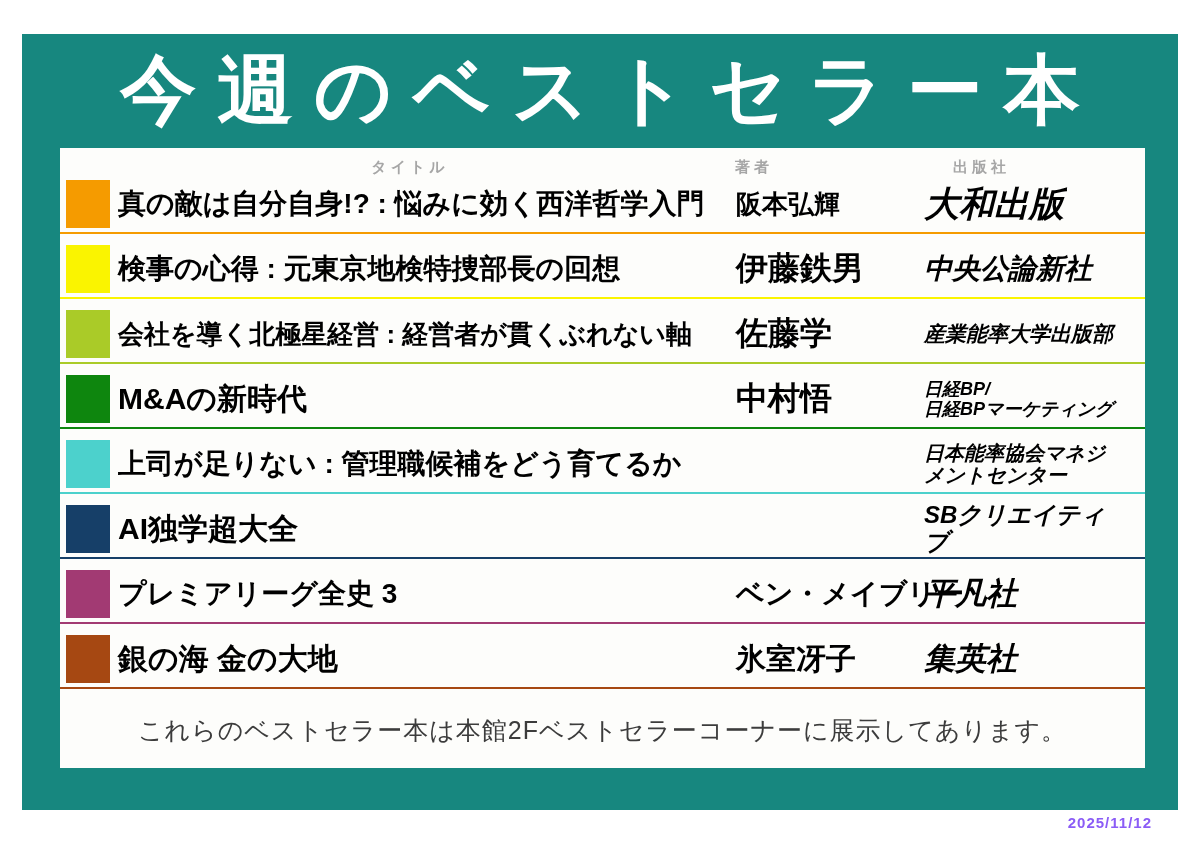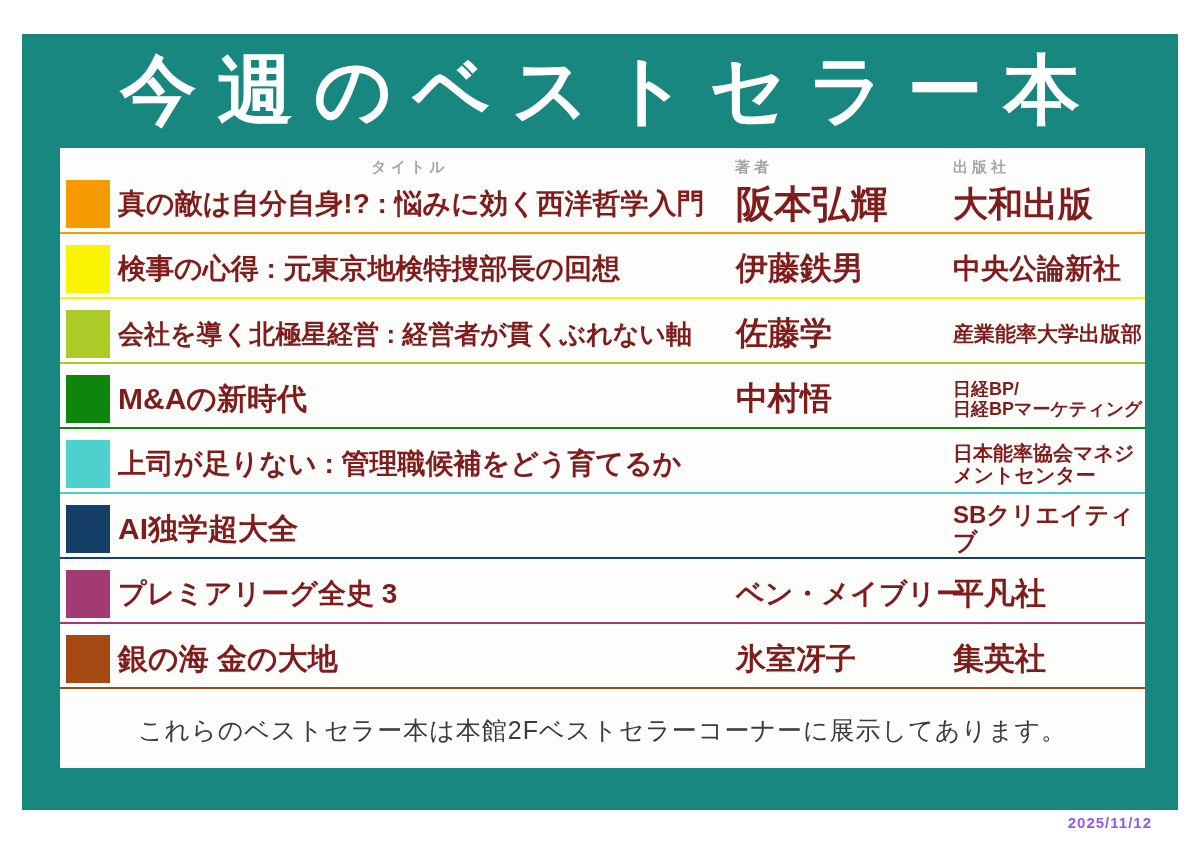--- a/index.html
+++ b/index.html
@@ -48,28 +48,28 @@
   .r0 { top: 0; }   .r1 { top: 65px; }  .r2 { top: 130px; } .r3 { top: 195px; }
   .r4 { top: 260px; } .r5 { top: 325px; } .r6 { top: 390px; } .r7 { top: 455px; }
 
   .swatch { position: absolute; left: 6px; top: 0; width: 44px; height: 48px; }
 
   .sep { position: absolute; left: 0; top: 52px; width: 100%; height: 2px; }
 
   .cell {
     position: absolute; top: 0; height: 48px;
     display: flex; align-items: center;
-    color: #7f1d1d; font-weight: bold; white-space: nowrap;
+    color: #000000; font-weight: bold; white-space: nowrap;
   }
   .cell-title  { left: 58px;  width: 614px; }
   .cell-author { left: 676px; width: 214px; }
-  .cell-pub    { left: 893px; width: 196px; white-space: pre-line; line-height: 1.12; }
+  .cell-pub    { left: 864px; width: 196px; white-space: pre-line; line-height: 1.12; font-style: italic; }
 
   
-  .r0 .cell-title{font-size:28px} .r0 .cell-author{font-size:38px} .r0 .cell-pub{font-size:35px}
+  .r0 .cell-title{font-size:28px} .r0 .cell-author{font-size:26px} .r0 .cell-pub{font-size:35px}
   .r1 .cell-title{font-size:28px} .r1 .cell-author{font-size:32px} .r1 .cell-pub{font-size:28px}
   .r2 .cell-title{font-size:26px} .r2 .cell-author{font-size:32px} .r2 .cell-pub{font-size:21px}
   .r3 .cell-title{font-size:30px} .r3 .cell-author{font-size:32px} .r3 .cell-pub{font-size:18px}
   .r4 .cell-title{font-size:28px} .r4 .cell-author{font-size:24px} .r4 .cell-pub{font-size:20px}
   .r5 .cell-title{font-size:30px} .r5 .cell-author{font-size:30px} .r5 .cell-pub{font-size:24px}
   .r6 .cell-title{font-size:28px} .r6 .cell-author{font-size:28px} .r6 .cell-pub{font-size:31px}
   .r7 .cell-title{font-size:30px} .r7 .cell-author{font-size:30px} .r7 .cell-pub{font-size:31px}
 
   
   .footer-note {

